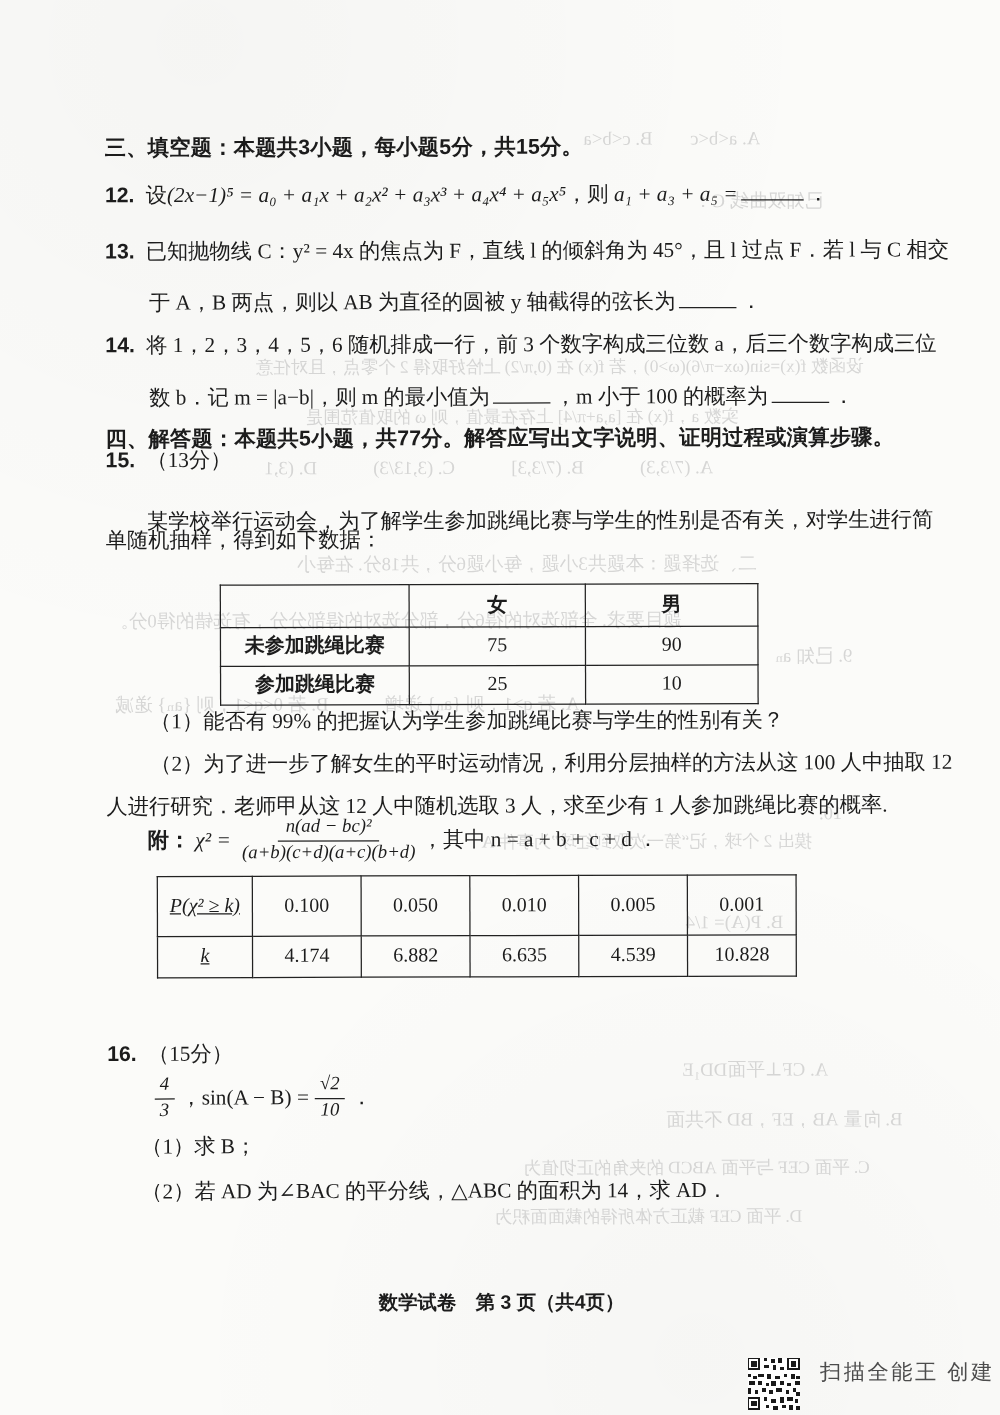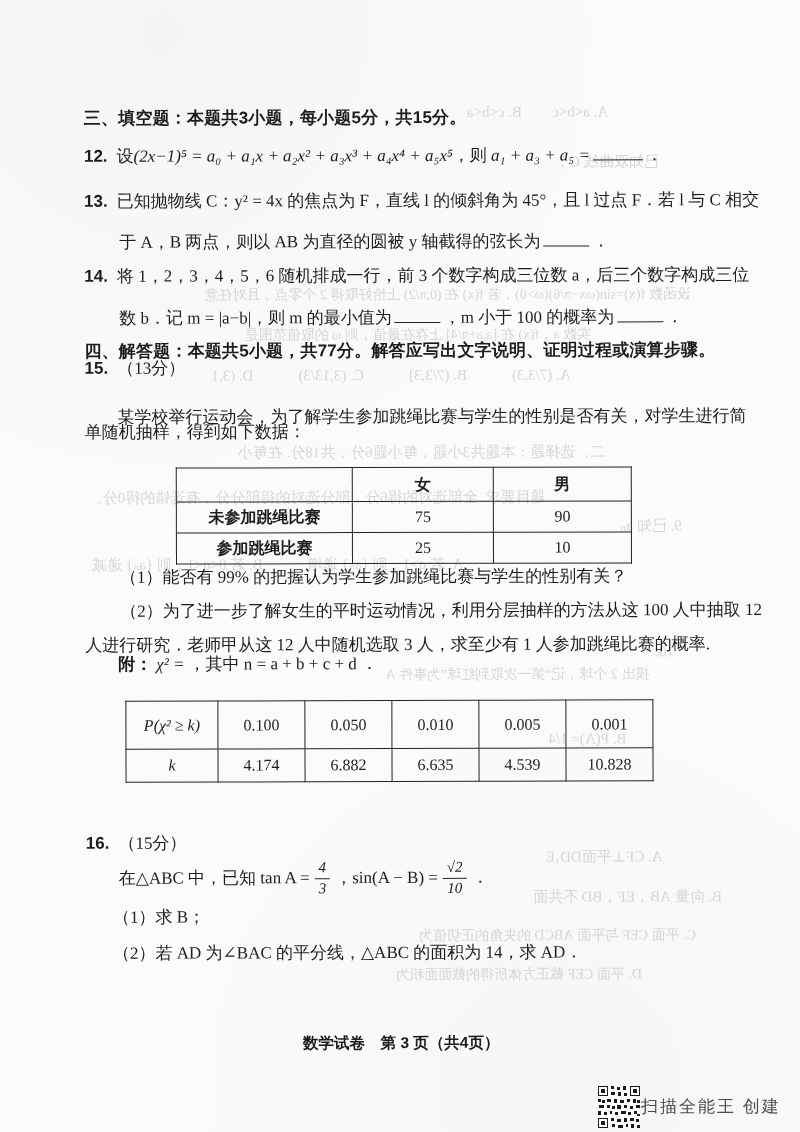--- a/index.html
+++ b/index.html
@@ -23,42 +23,42 @@
   
   .frac { display:inline-flex; flex-direction:column; align-items:center; vertical-align:middle; margin:0 5px; font-size:15px; line-height:1.15; font-style:italic; }
   .frac .fnum { border-bottom:1.4px solid #222; padding:0 4px 1px; }
   .frac .fden { padding-top:1px; }
   .mathv { font-style:italic; }
 
   
   table { border-collapse:collapse; }
   .t1 { position:absolute; left:176px; top:467px; }
   .t1 td { border:1.6px solid #222; text-align:center; vertical-align:middle; font-size:16px; }
-  .t1 .c0 { width:176px;border-radius:14px; } .t1 .c1 { width:141px; } .t1 .c2 { width:138px; }
+  .t1 .c0 { width:151px;border-radius:14px; } .t1 .c1 { width:141px; } .t1 .c2 { width:138px; }
   .t1 .hrow td { height:34px; font-family:"Liberation Sans","DejaVu Sans",sans-serif; font-weight:bold; }
   .t1 .drow td { height:31px; }
   .t1 .rowlabel { font-family:"Liberation Sans","DejaVu Sans",sans-serif; font-weight:bold; }
 
   
   .t2 { position:absolute; left:125px; top:700px; }
   .t2 td { border:1.6px solid #222; text-align:center; vertical-align:middle; font-size:16px; }
-  .t2 .c0 { width:92px; } .t2 .cv { width:87px; }
+  .t2 .c0 { width:76px;text-decoration:underline; } .t2 .cv { width:87px; }
   .t2 .r0 td { height:48px; }
   .t2 .r1 td { height:33px; }
 
   
   .formula { position:absolute; left:118px; top:652px; display:flex; align-items:center; }
   .formula .bigfrac { display:inline-flex; flex-direction:column; align-items:center; font-size:15px; font-style:italic; line-height:1.25; margin:0 5px; }
   .formula .bigfrac .fnum { border-bottom:1.4px solid #222; padding:0 6px 1px; }
 
   .footer { position:absolute; top:1031px; left:0; width:100%; text-align:center;
             font-family:"Liberation Sans","DejaVu Sans",sans-serif; font-weight:bold; font-size:15.5px; }
 
   
-  .credit { position:absolute; left:598px; top:1086px; display:flex; align-items:center; gap:1px; }
+  .credit { position:absolute; left:598px; top:1086px; display:flex; gap:16px; }
   .credit .txt { color:#4c4c4c; font-size:17px; font-family:"Liberation Sans","DejaVu Sans",sans-serif; letter-spacing:2px; }
   .qr { width:42px; height:42px; }
 
   
   .bleed { position:absolute; color:#b9b9b9; opacity:0.55; transform:scaleX(-1);
            white-space:nowrap; font-size:15px; pointer-events:none; }
 </style>
 </head>
 <body>
 
@@ -130,20 +130,24 @@
     </tbody>
       </table>
 
     <div class="line" style="left:120px; top:565px;">（1）能否有 99% 的把握认为学生参加跳绳比赛与学生的性别有关？</div>
     <div class="line" style="left:120px; top:599px;">（2）为了进一步了解女生的平时运动情况，利用分层抽样的方法从这 100 人中抽取 12</div>
     <div class="line" style="left:85px; top:633px;">人进行研究．老师甲从这 12 人中随机选取 3 人，求至少有 1 人参加跳绳比赛的概率.</div>
 
     <div class="formula">
       <span style="font-family:'Liberation Sans','DejaVu Sans',sans-serif; font-weight:bold;">附：</span>
       <span class="mathv" style="margin:0 4px;">χ² =</span>
+      <span class="bigfrac">
+        <span class="fnum">n(ad − bc)²</span>
+        <span class="fden">(a+b)(c+d)(a+c)(b+d)</span>
+      </span>
       <span>，其中 n = a + b + c + d ．</span>
     </div>
 
     <table class="t2">
       <tbody>
           <tr class="r0">
         <td class="c0 mathv">P(χ² ≥ k)</td>
         <td class="cv">0.100</td>
         <td class="cv">0.050</td>
         <td class="cv">0.010</td>
@@ -158,21 +162,20 @@
         <td class="cv">4.539</td>
         <td class="cv">10.828</td>
       </tr>
     </tbody>
       </table>
 
     <div class="line" style="left:85px; top:831px;">
       <span class="qnum">16.</span><span>（15分）</span>
     </div>
     <div class="line" style="left:118px; top:858px; display:flex; align-items:center; height:40px;">
-      <span>在△ABC 中，已知 tan A =</span>
       <span class="frac">
         <span class="fnum">4</span>
         <span class="fden">3</span>
       </span>
       <span>，sin(A − B) =</span>
       <span class="frac">
         <span class="fnum">√2</span>
         <span class="fden">10</span>
       </span>
       <span>．</span>

